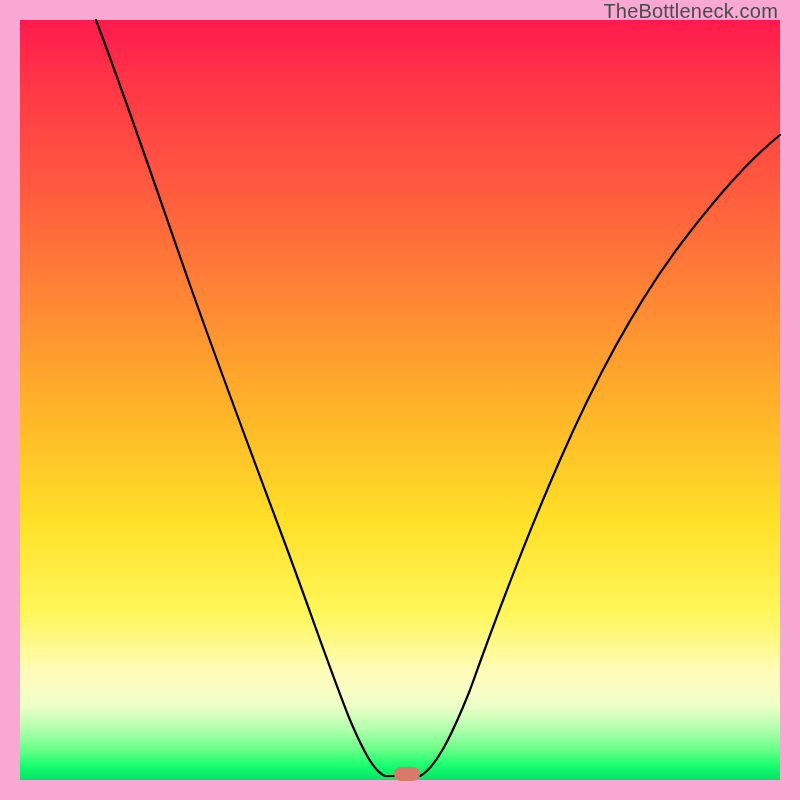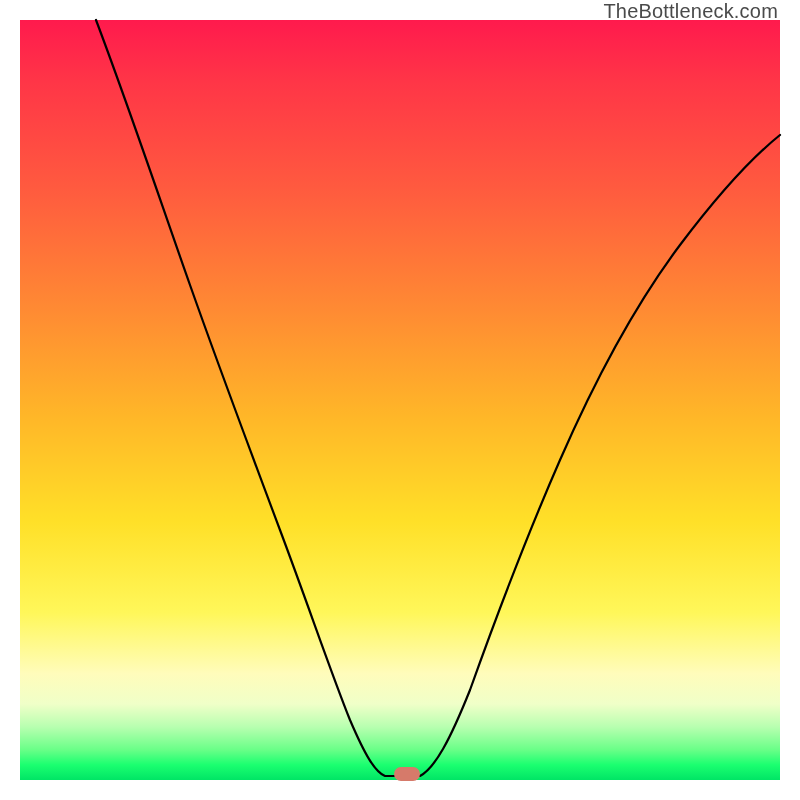--- a/index.html
+++ b/index.html
@@ -8,21 +8,21 @@
     width: 800px;
     height: 800px;
     background: #000;
     font-family: Arial, Helvetica, sans-serif;
     overflow: hidden;
   }
   .frame {
     position: relative;
     width: 800px;
     height: 800px;
-    background: #ffffff;
+    background: #f9a8d4;
   }
   .plot-area {
     position: absolute;
     left: 20px;
     top: 20px;
     width: 760px;
     height: 760px;
     
     background: linear-gradient(to bottom,
       #ff1a4d 0%,

